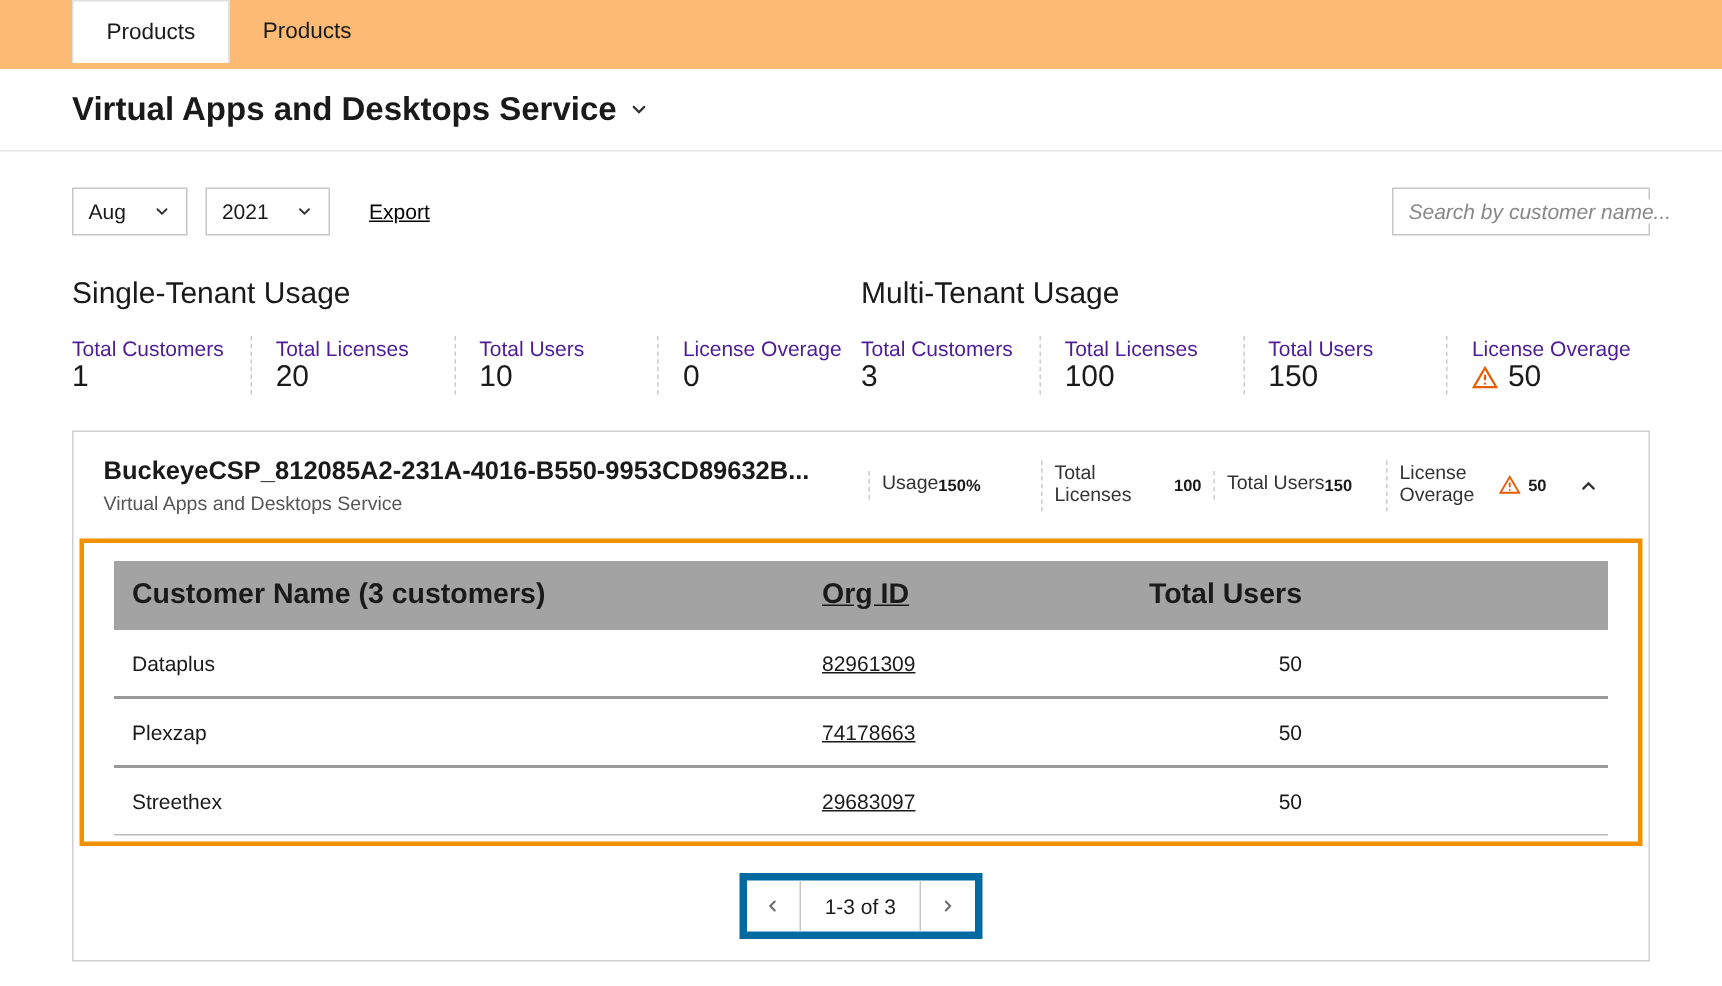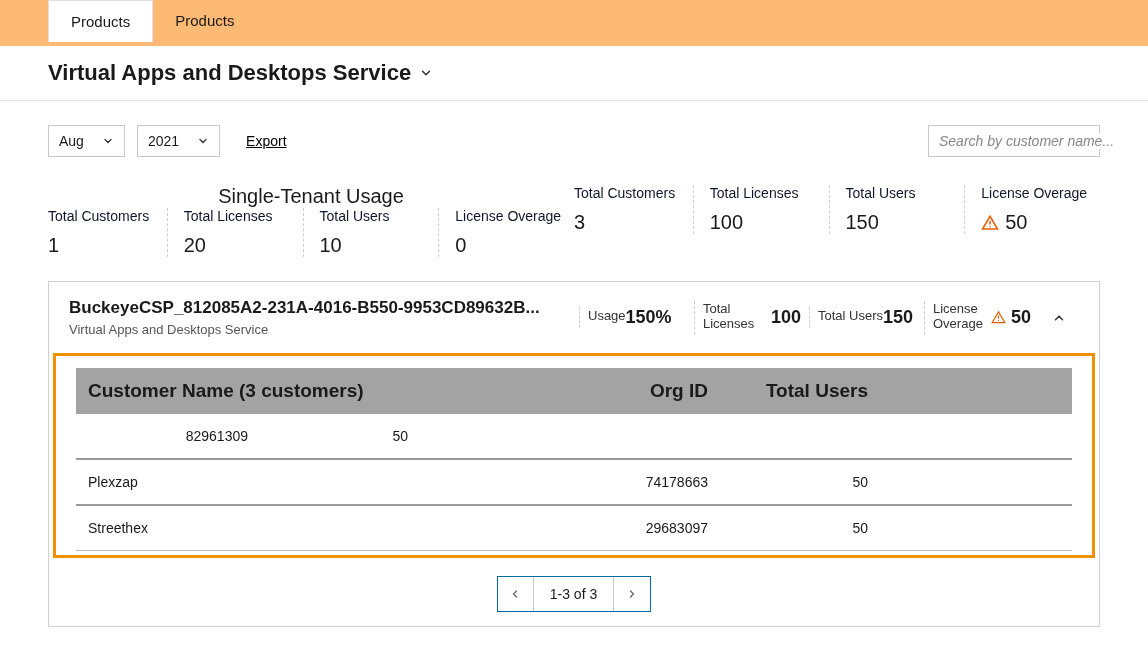--- a/index.html
+++ b/index.html
@@ -13,45 +13,45 @@
     .content { padding: 24px 48px; }
     .controls { display: flex; justify-content: space-between; align-items: center; margin-bottom: 28px; }
     .controls-left { display: flex; align-items: center; gap: 12px; }
     .selectbox { border: 1px solid #c7c7c7; padding: 7px 10px; display: flex; align-items: center; gap: 18px; cursor: pointer; font-size: 14px; justify-content: center; }
     .export-link { color: #000000; text-decoration: underline; margin-left: 14px; font-size: 14px; cursor: pointer; }
     .searchbox { border: 1px solid #c7c7c7; padding: 7px 10px; display: flex; align-items: center; width: 172px; }
     .searchbox input { border: none; outline: none; flex: 1; font-size: 14px; color: #333; font-style: italic; }
     .searchbox input::placeholder { color: #888; font-style: italic; }
     .usage-sections { display: flex; gap: 0; margin-bottom: 24px; }
     .usage-section { flex: 1; }
-    .usage-section h2 { font-size: 20px; font-weight: 400; margin-bottom: 0; text-align: center; }
+    .usage-section h2 { font-size: 20px; font-weight: 400; margin-bottom: 16px; }
     .stats { display: flex; }
     .stat { flex: 1; border-right: 1px dashed #ccc; padding-right: 12px; }
     .stat:last-child { border-right: none; }
     .stat + .stat { padding-left: 16px; }
-    .stat-label { font-size: 14px; color: #0f172a; margin-bottom: 10px; }
+    .stat-label { font-size: 14px; color: #4c1d95; }
     .stat-value { font-size: 20px; color: #1a1a1a; display: flex; align-items: center; gap: 6px; }
     .card { border: 1px solid #d0d0d0; margin-bottom: 18px; }
     .card-head { display: flex; align-items: center; padding: 16px 20px; }
     .card-name-block { flex: 0 0 510px; }
     .card-name { font-size: 17px; font-weight: 700; }
     .card-sub { font-size: 13px; color: #555; margin-top: 4px; }
     .card-metric { flex: 1; display: flex; flex-direction: row; align-items: center; border-left: 1px dashed #ccc; padding: 0 8px; }
     .card-metric .m-label { font-size: 13px; color: #333; margin-bottom: 4px; }
-    .card-metric .m-value { font-size: 18px; font-weight: 700; display: flex; align-items: center; gap: 5px; }
+    .card-metric .m-value { font-size: 11px; font-weight: 700; display: flex; align-items: center; gap: 5px; }
     .expand-btn { width: 40px; display: flex; justify-content: center; cursor: pointer; }
     .highlight-wrap { border: 3px solid #f29100; margin: 0 4px 8px 4px; padding: 12px 20px 4px 20px; }
     .subtable-head { background: #a3a3a3; display: flex; padding: 12px 12px; font-size: 19px; font-weight: 700; }
     .sub-col-name { flex: 0 0 460px; }
-    .sub-col-org { width: 160px; text-align: right; }
+    .sub-col-org { width: 160px; text-align: left; text-decoration: underline; }
     .sub-col-users { width: 160px; text-align: right; }
     .subtable-row { display: flex; padding: 14px 12px; border-bottom: 2px solid #999; font-size: 14px; }
     .subtable-row:last-child { border-bottom: 1px solid #bbb; }
     .pager { display: flex; justify-content: center; padding: 10px 0 14px 0; }
-    .pager-inner { display: flex; border: 1px solid #0369a1; }
+    .pager-inner { display: flex; border: 5px solid #0369a1; }
     .pager-btn { width: 36px; height: 34px; display: flex; align-items: center; justify-content: center; border-right: 1px solid #c7c7c7; cursor: pointer; }
     .pager-text { padding: 0 16px; display: flex; align-items: center; border-right: 1px solid #c7c7c7; font-size: 14px; }
     .pager-btn:last-child { border-right: none; }
     svg { display: block; }
     .warn-icon { color: #e85d04; }
   </style>
 </head>
 <body>
 
 <div class="topbar">
@@ -110,20 +110,21 @@
           <div class="stat-label">Total Users</div>
           <div class="stat-value">10</div>
         </div>
         <div class="stat">
           <div class="stat-label">License Overage</div>
           <div class="stat-value">0</div>
         </div>
       </div>
     </div>
     <div class="usage-section">
+      <h2>Multi-Tenant Usage</h2>
       <div class="stats">
         <div class="stat">
           <div class="stat-label">Total Customers</div>
           <div class="stat-value">3</div>
         </div>
         <div class="stat">
           <div class="stat-label">Total Licenses</div>
           <div class="stat-value">100</div>
         </div>
         <div class="stat">
@@ -180,20 +181,21 @@
           </svg>
       </div>
     </div>
     <div class="highlight-wrap">
       <div class="subtable-head">
         <div class="sub-col-name">Customer Name (3 customers)</div>
         <div class="sub-col-org">Org ID</div>
         <div class="sub-col-users">Total Users</div>
       </div>
       <div class="subtable-row">
+        <div class="sub-col-name">Dataplus</div>
         <div class="sub-col-org">82961309</div>
         <div class="sub-col-users">50</div>
       </div>
       <div class="subtable-row">
         <div class="sub-col-name">Plexzap</div>
         <div class="sub-col-org">74178663</div>
         <div class="sub-col-users">50</div>
       </div>
       <div class="subtable-row">
         <div class="sub-col-name">Streethex</div>

